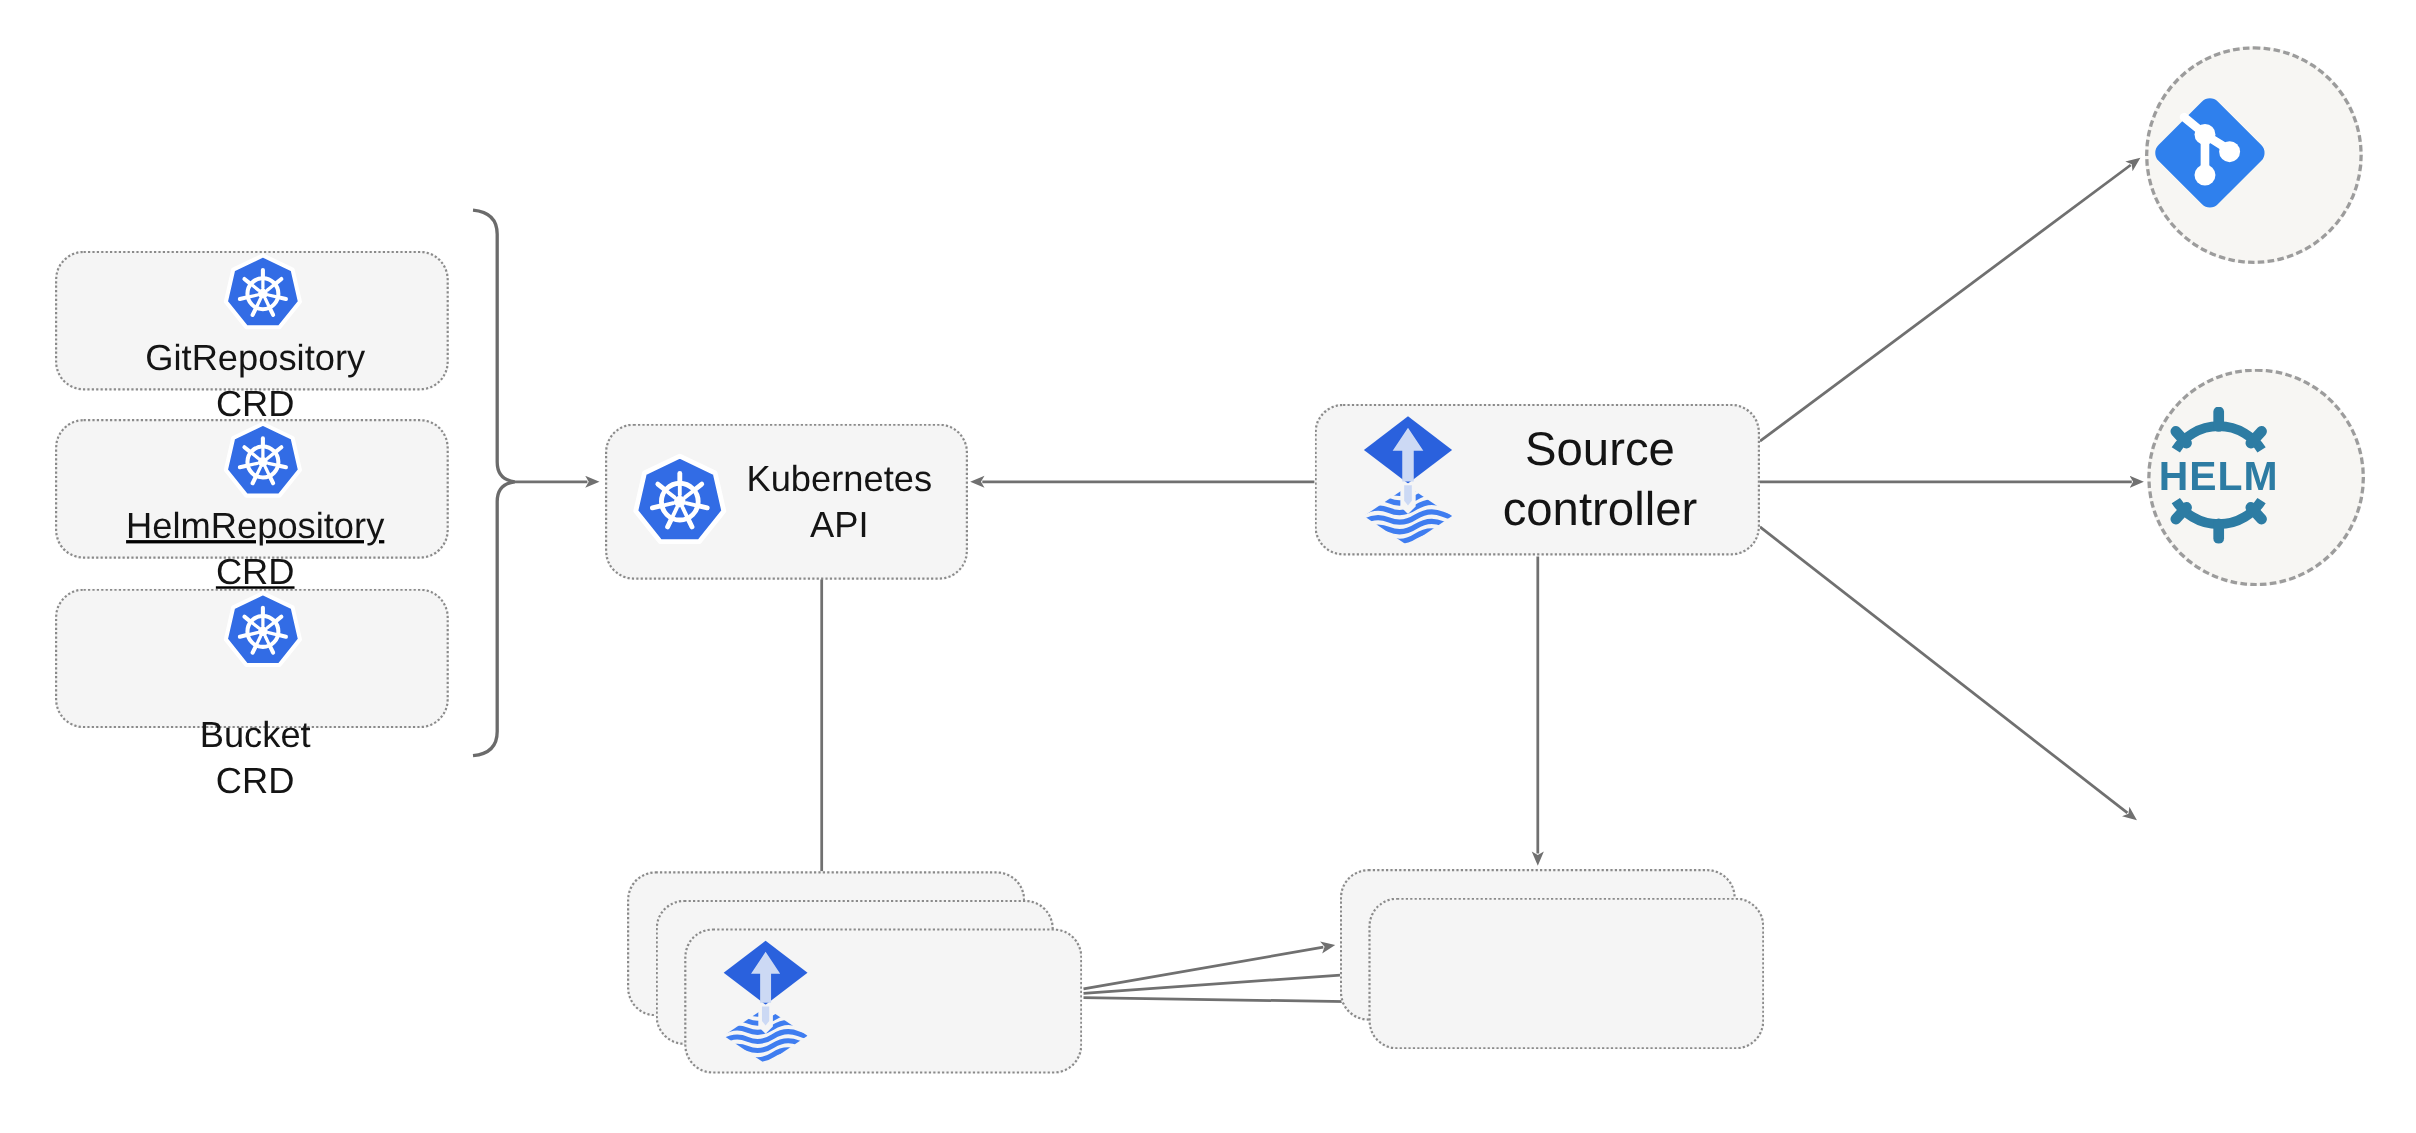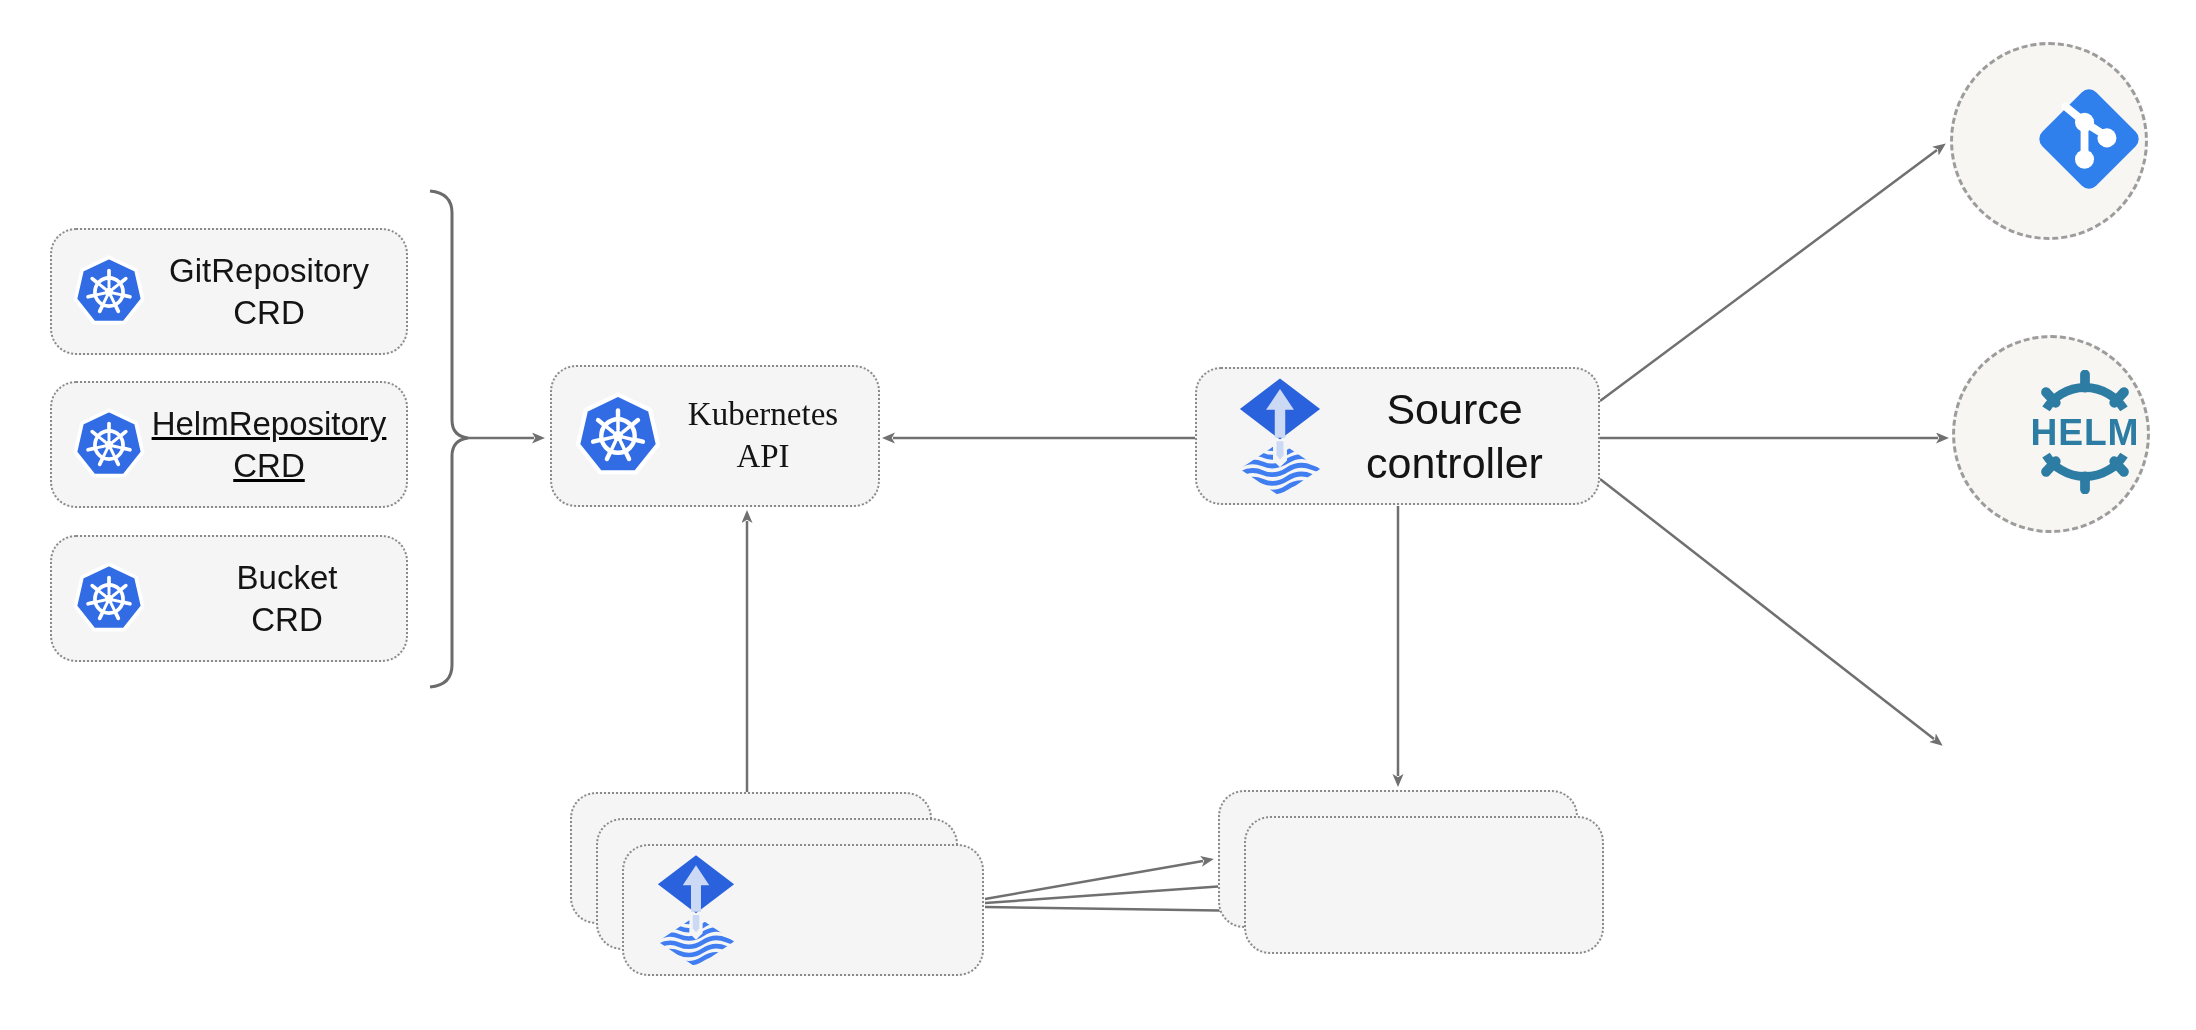--- a/index.html
+++ b/index.html
@@ -22,30 +22,30 @@
   }
   .box .icon-wrap{flex:0 0 auto;display:flex;align-items:center;justify-content:center;}
   .box .label{
     flex:1 1 auto;
     text-align:center;
     font-size:33px;
     line-height:1.26;
     color:#141414;
     padding-right:14px;
   }
-  .crd-box{left:50px;width:358px;height:127px;padding-left:20px;}
+  .crd-box{left:50px;width:358px;height:127px;padding-left:20px;flex-direction:column;}
   .stack-back{position:absolute;box-sizing:border-box;background:#f5f5f5;border:2.5px dotted #8a8a8a;border-radius:26px;}
   .remote-circle{
     position:absolute;
     box-sizing:border-box;
     width:198px;height:198px;
     border-radius:50%;
     border:3px dashed #9c9c9c;
     background:#f7f6f3;
-    display:flex;align-items:center;justify-content:flex-end;text-decoration:underline;
+    display:flex;align-items:center;justify-content:flex-start;text-decoration:underline;
   }
   .k8s-api-label{font-size:35px;}
   svg text{font-family:"Liberation Sans", sans-serif;}
 </style>
 </head>
 <body>
 
 <div class="canvas">
 
   <svg width="0" height="0" style="position:absolute" aria-hidden="true">
@@ -144,21 +144,21 @@
       <svg width="74" height="74" viewBox="0 0 100 100">
           <use href="#k8s-logo"></use>
         </svg>
     </span>
     <span class="label">
       <span>Bucket</span><br>
       <span>CRD</span>
     </span>
   </div>
 
-  <div class="box" style="left:550px;top:365px;width:330px;height:142px;padding-left:22px;font-family:Liberation Serif, serif;">
+  <div class="box" style="left:550px;top:385px;width:330px;height:142px;padding-left:22px;">
     <span class="icon-wrap">
       <svg width="88" height="88" viewBox="0 0 100 100">
           <use href="#k8s-logo"></use>
         </svg>
     </span>
     <span class="label k8s-api-label">Kubernetes API</span>
   </div>
 
   <div class="box" style="left:1195px;top:367px;width:405px;height:138px;padding-left:38px;">
     <span class="icon-wrap">

